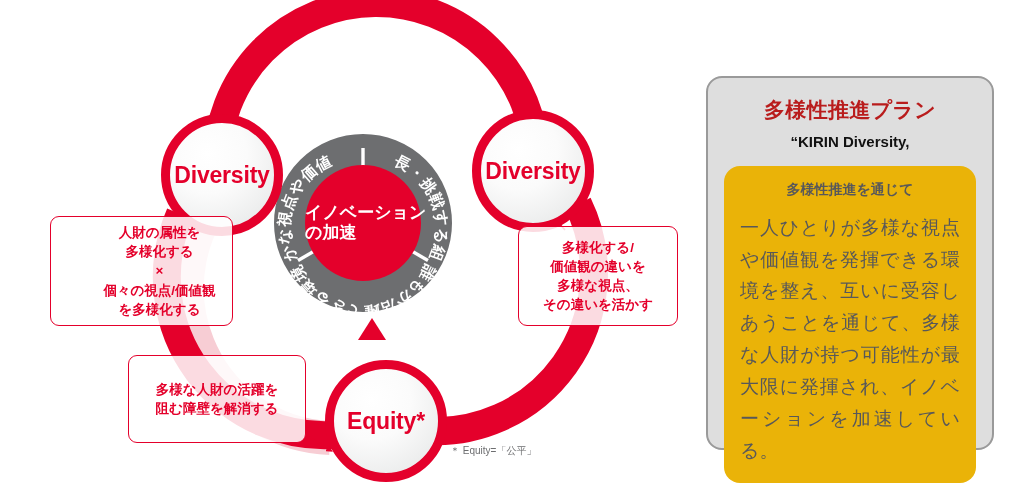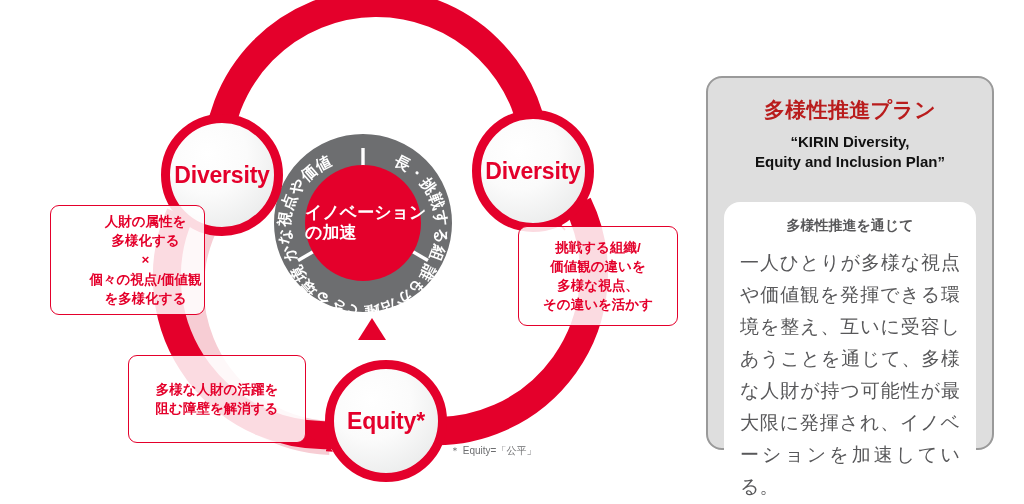--- a/index.html
+++ b/index.html
@@ -108,21 +108,21 @@
     line-height: 1.42;
     text-align: center;
     display: flex;
     flex-direction: column;
     align-items: center;
     justify-content: center;
     box-sizing: border-box;
     z-index: 8;
   }
   .callout .cline { white-space: nowrap; }
-  #callout-diversity { left: 50px;  top: 205px; width: 155px; height: 110px; padding-left: 36px; }
+  #callout-diversity { left: 50px;  top: 216px; width: 183px; height: 110px; padding-left: 36px; }
   #callout-inclusion { left: 518px; top: 226px; width: 160px; height: 100px; }
   #callout-equity    { left: 128px; top: 355px; width: 178px; height: 88px;  }
 
   
   #footnote {
     position: absolute;
     left: 450px;
     top: 444px;
     font-size: 10px;
     color: #6D6E70;
@@ -151,25 +151,25 @@
     font-size: 21px;
     letter-spacing: 0.3px;
     margin-bottom: 8px;
   }
   #panel-subtitle {
     text-align: center;
     color: #111111;
     font-weight: bold;
     font-size: 15px;
     line-height: 1.32;
-    margin-bottom: 30px;
+    margin-bottom: 14px;
   }
   #panel-subtitle .sline { display: block; white-space: nowrap; }
   #panel-inner {
-    background: #ffffff;
+    background: #eab308;
     border-radius: 16px;
     padding: 14px 16px 16px 16px;
     box-sizing: border-box;
   }
   #panel-inner-heading {
     text-align: center;
     color: #58585A;
     font-weight: bold;
     font-size: 14px;
     line-height: 1.42;
@@ -266,39 +266,38 @@
 
   <div class="callout" id="callout-diversity">
     <span class="cline">人財の属性を</span>
     <span class="cline">多様化する</span>
     <span class="cline">×</span>
     <span class="cline">個々の視点/価値観</span>
     <span class="cline">を多様化する</span>
   </div>
 
   <div class="callout" id="callout-inclusion">
-    <span class="cline">挑戦する組織/</span>
+    <span class="cline">多様化する/</span>
     <span class="cline">価値観の違いを</span>
     <span class="cline">多様な視点、</span>
     <span class="cline">その違いを活かす</span>
   </div>
 
   <div class="callout" id="callout-equity">
     <span class="cline">多様な人財の活躍を</span>
     <span class="cline">阻む障壁を解消する</span>
   </div>
 
   <div id="footnote">＊ Equity=「公平」</div>
 </div>
 
 <div id="right-panel">
   <div id="panel-title">多様性推進プラン</div>
   <div id="panel-subtitle">
     <span class="sline">“KIRIN Diversity,</span>
-    <span class="sline">Equity and Inclusion Plan”</span>
   </div>
   <div id="panel-inner">
     <div id="panel-inner-heading">
       <span class="hline">多様性推進を通じて</span>
     </div>
     <div id="panel-body">一人ひとりが多様な視点や価値観を発揮できる環境を整え、互いに受容しあうことを通じて、多様な人財が持つ可能性が最大限に発揮され、イノベーションを加速している。</div>
   </div>
 </div>
 
 </body></html>

